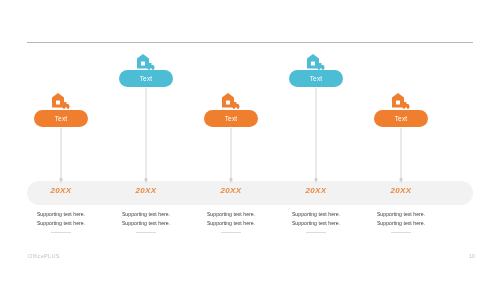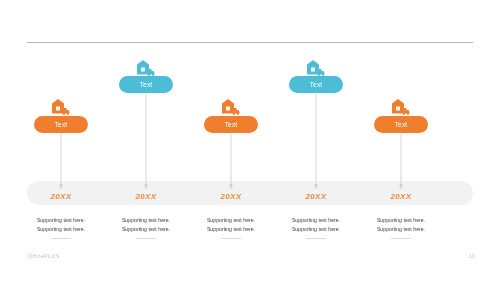--- a/index.html
+++ b/index.html
@@ -49,21 +49,21 @@
     top: 181px;
     width: 446px;
     height: 24px;
     background: #f2f2f2;
     border-radius: 12px;
   }
 
   
   .tl-col {
     position: absolute;
-    top: 6px;
+    top: 0;
     width: 90px;
     margin-left: -45px;
     height: 248px;
   }
 
   
   .tl-icon {
     position: absolute;
     left: 50%;
     transform: translateX(-50%);

